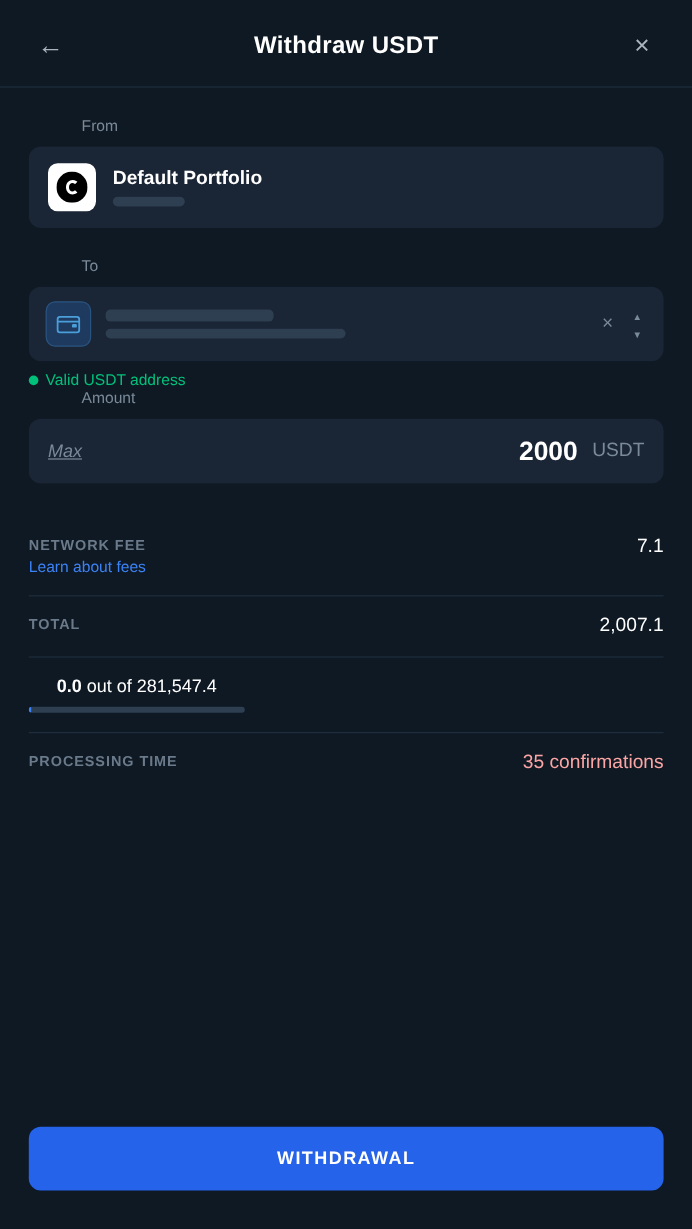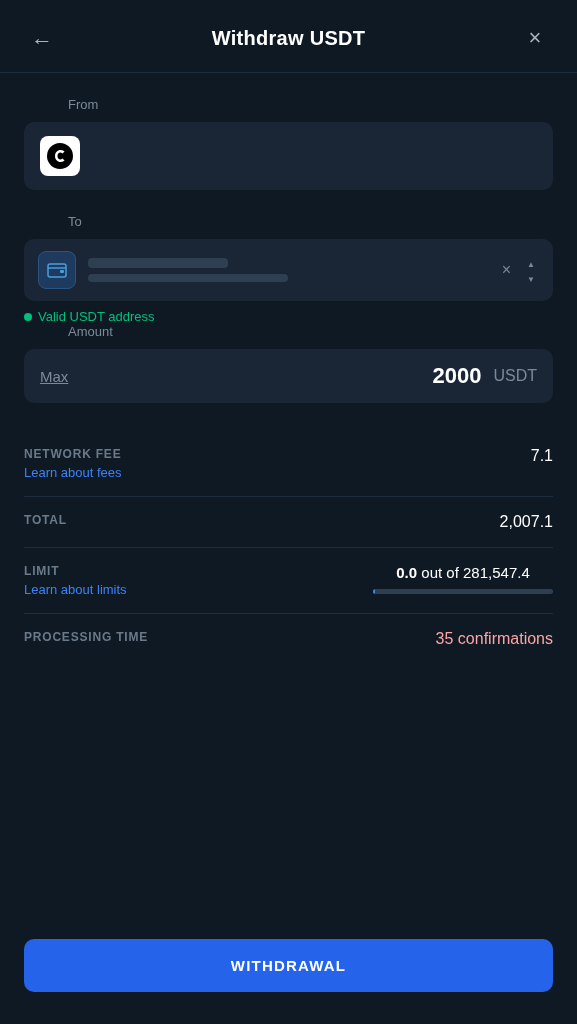--- a/index.html
+++ b/index.html
@@ -206,20 +206,21 @@
 
     .max-btn {
       background: none;
       border: none;
       color: #7a8a99;
       font-size: 15px;
       cursor: pointer;
       text-decoration: underline;
       text-decoration-color: #7a8a99;
       padding: 0;
+      font-style: italic;
     }
 
     .amount-value {
       flex: 1;
       text-align: right;
       font-size: 22px;
       font-weight: 700;
       color: #ffffff;
       margin-right: 12px;
     }
@@ -336,20 +337,24 @@
 
 <div class="content">
 
   <div class="field-label">From</div>
   <div class="from-card">
     <div class="portfolio-icon">
       <svg viewBox="0 0 26 26" fill="none" xmlns="http://www.w3.org/2000/svg">
         <circle cx="13" cy="13" r="13" fill="#000000"></circle>
         <path d="M8 13 C8 9.5 10.5 7 13.5 7 C16 7 17.5 8.5 17.5 8.5 L15.5 10.5 C15.5 10.5 14.5 9.5 13.5 9.5 C11.5 9.5 10.5 11 10.5 13 C10.5 15 11.5 16.5 13.5 16.5 C14.5 16.5 15.5 15.5 15.5 15.5 L17.5 17.5 C17.5 17.5 16 19 13.5 19 C10.5 19 8 16.5 8 13Z" fill="white"></path>
       </svg>
+    </div>
+    <div class="portfolio-info">
+      <span class="portfolio-name">Default Portfolio</span>
+      <div class="portfolio-sub"></div>
     </div>
   </div>
 
   <div class="field-label">To</div>
   <div class="to-card">
     <div class="wallet-icon">
       <svg viewBox="0 0 22 22" fill="none" xmlns="http://www.w3.org/2000/svg">
         <rect x="2" y="5" width="18" height="13" rx="2" stroke="#4a9eda" stroke-width="1.5"></rect>
         <path d="M2 9h18" stroke="#4a9eda" stroke-width="1.5"></path>
         <rect x="14" y="11" width="4" height="3" rx="1" fill="#4a9eda"></rect>
@@ -389,24 +394,20 @@
   </div>
 
   <div class="info-row">
     <div class="info-row-left">
       <span class="info-row-key">TOTAL</span>
     </div>
     <span class="info-row-value">2,007.1</span>
   </div>
 
   <div class="info-row">
-    <div class="info-row-left">
-      <span class="info-row-key">LIMIT</span>
-      <a class="info-row-link">Learn about limits</a>
-    </div>
     <div class="limit-right">
       <span class="limit-values">
         <span class="zero">0.0</span>
         <span> out of </span>
         <span>281,547.4</span>
       </span>
       <div class="limit-bar-container">
         <div class="limit-bar-fill"></div>
       </div>
     </div>

